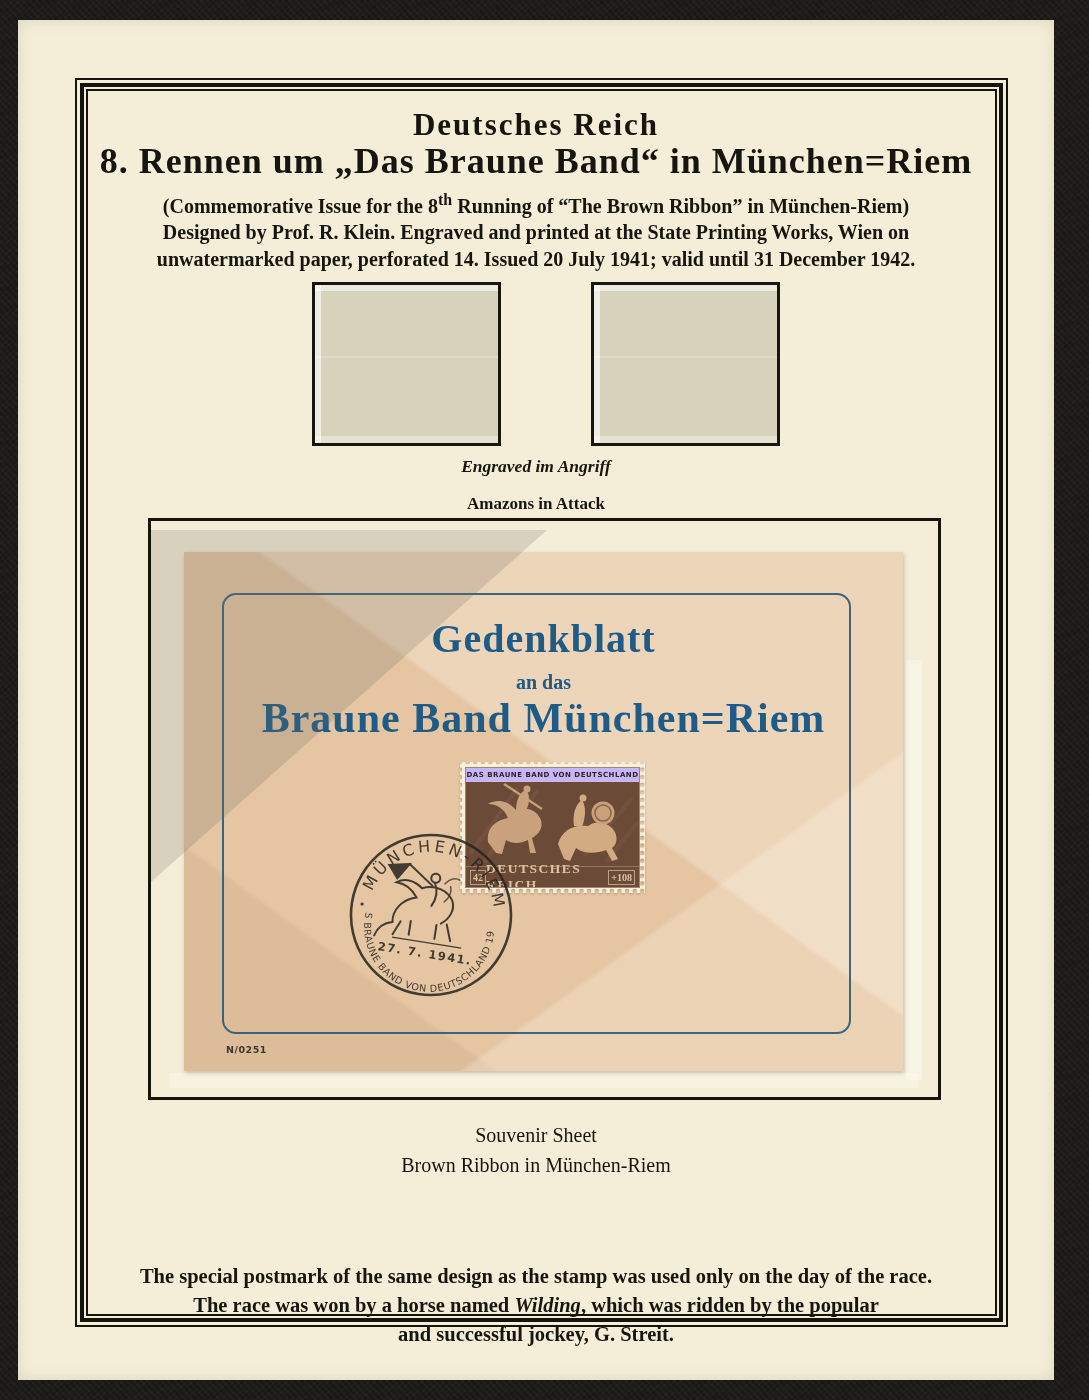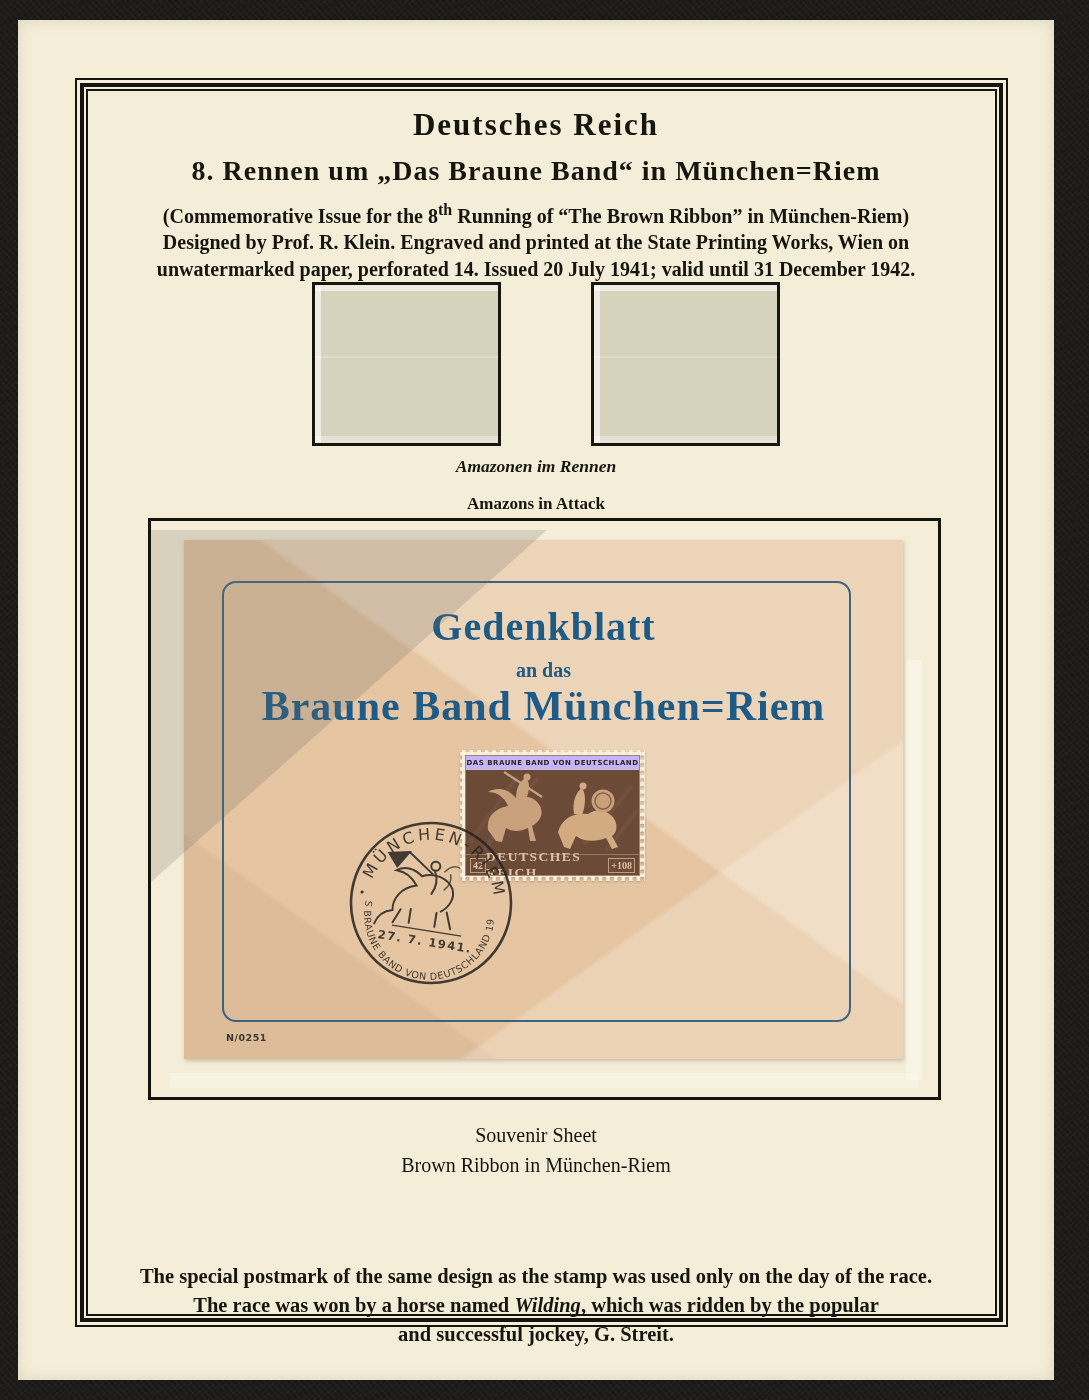--- a/index.html
+++ b/index.html
@@ -23,21 +23,21 @@
   
   .frame-outer{
     position:absolute;left:57px;top:58px;width:933px;height:1249px;
     border:2px solid #16140e;padding:3px;box-sizing:border-box;
   }
   .frame-mid{width:100%;height:100%;border:4px solid #16140e;padding:2px;box-sizing:border-box;}
   .frame-inner{width:100%;height:100%;border:2px solid #16140e;box-sizing:border-box;}
 
   .header{position:absolute;left:0;width:100%;top:88px;text-align:center;color:#17150f;}
   .t-country{font-size:31px;font-weight:bold;letter-spacing:2px;line-height:34px;}
-  .t-issue{font-size:28px;font-weight:bold;letter-spacing:1px;line-height:34px;margin-top:12px;}
+  .t-issue{font-size:36px;font-weight:bold;letter-spacing:1px;line-height:34px;margin-top:2px;}
   .t-trans{font-size:20px;font-weight:bold;line-height:26px;margin-top:9px;}
   .t-trans sup{font-size:16px;}
   .t-desc{font-size:20px;font-weight:bold;line-height:27px;}
 
   .mount{
     position:absolute;width:189px;height:164px;box-sizing:border-box;
     border:3px solid #17160f;
     background:
       linear-gradient(180deg, rgba(255,255,255,.55) 0 6px, rgba(255,255,255,0) 6px),
       linear-gradient(90deg, rgba(255,255,255,.60) 0 6px, rgba(255,255,255,0) 6px),
@@ -52,21 +52,21 @@
   .cap-en{font-size:17px;font-weight:bold;line-height:21px;margin-top:16px;}
 
   .display-box{
     position:absolute;left:130px;top:498px;width:787px;height:576px;
     border:3px solid #14130e;box-sizing:content-box;
   }
   .mount-strip-r{position:absolute;left:888px;top:640px;width:16px;height:420px;background:rgba(252,249,238,.55);}
   .mount-strip-b{position:absolute;left:152px;top:1053px;width:748px;height:15px;background:rgba(252,249,238,.45);}
 
   .sheet{
-    position:absolute;left:166px;top:520px;width:719px;height:519px;
+    position:absolute;left:166px;top:532px;width:719px;height:519px;
     background:
       linear-gradient(to top right, rgba(255,249,238,0) 55%, rgba(255,249,238,.30) 55.6%),
       linear-gradient(to bottom right, rgba(255,249,238,0) 69%, rgba(255,249,238,.26) 69.6%),
       linear-gradient(to bottom left, rgba(0,0,0,0) 78%, rgba(150,110,80,.10) 78.6%),
       #e5c5a2;
     box-shadow:1px 2px 4px rgba(90,70,45,.28);
   }
   .blue-border{
     position:absolute;left:38px;top:41px;width:629px;height:441px;box-sizing:border-box;
     border:2px solid #2c5b7d;border-radius:14px;opacity:.92;
@@ -135,21 +135,21 @@
     <div class="t-issue">8. Rennen um „Das Braune Band“ in München=Riem</div>
     <div class="t-trans"><span>(Commemorative Issue for the 8</span><sup>th</sup><span> Running of “The Brown Ribbon” in München-Riem)</span></div>
     <div class="t-desc">Designed by Prof. R. Klein. Engraved and printed at the State Printing Works, Wien on</div>
     <div class="t-desc">unwatermarked paper, perforated 14. Issued 20 July 1941; valid until 31 December 1942.</div>
   </div>
 
   <div class="mount mount-l"></div>
   <div class="mount mount-r"></div>
 
   <div class="mount-caption">
-    <div class="cap-de">Amazonen im Rennen</div>
+    <div class="cap-de">Engraved im Angriff</div>
     <div class="cap-en">Amazons in Attack</div>
   </div>
 
   <div class="display-box"></div>
   <div class="mount-strip-r"></div>
   <div class="mount-strip-b"></div>
 
   <div class="sheet">
     <div class="blue-border"></div>
 

